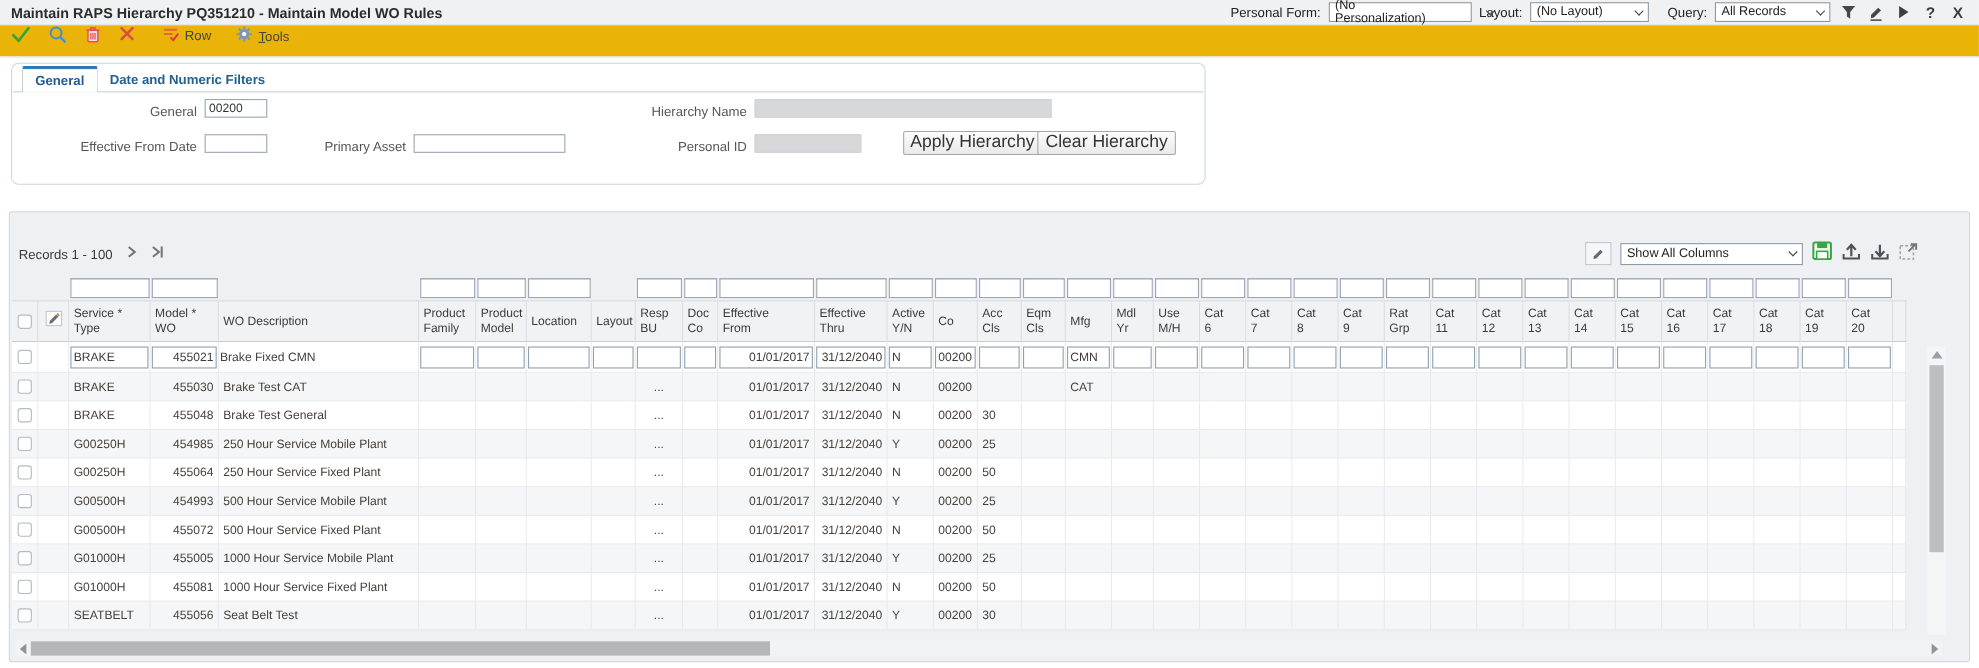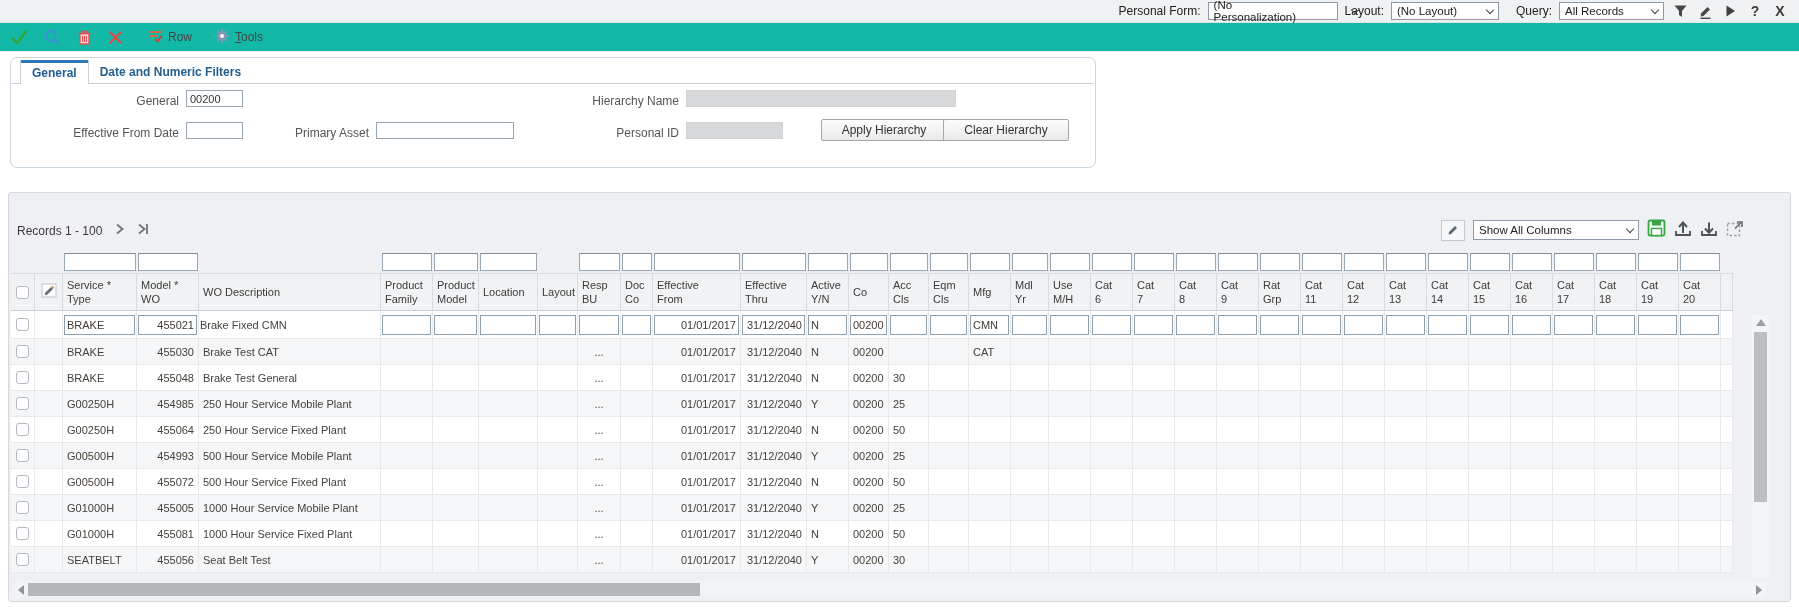--- a/index.html
+++ b/index.html
@@ -12,39 +12,39 @@
   .titlebar .title { font-size:13px; font-weight:bold; color:#2b2b2b; }
   .tb-right { margin-left:auto; display:flex; align-items:center; gap:7px; font-size:12px; color:#222; }
   .fakeselect { display:inline-flex; align-items:center; justify-content:space-between;
     border:1px solid #8d99a4; background:#fff; height:18px; padding:0 5px; font-size:11.5px; color:#222; cursor:default; }
   .chev { width:6px; height:6px; border-right:1.6px solid #444; border-bottom:1.6px solid #444;
     transform:rotate(45deg); margin-left:8px; margin-top:-3px; flex:none; }
   .hdr-ico { width:18px; height:16px; display:inline-flex; align-items:center; justify-content:center; cursor:pointer; }
   .glyph { font-weight:bold; font-size:14px; color:#3c3c3c; }
 
   
-  .toolbar { position:absolute; left:0; top:23px; width:1799px; height:29px; background:#14b8a6;
-    border-bottom:1px solid #e6e8ea; display:flex; align-items:center; padding-left:10px; gap:16px; }
+  .toolbar { position:absolute; left:0; top:23px; width:1799px; height:29px; background:#eab308;
+    border-bottom:1px solid #e6e8ea; display:flex; align-items:flex-start; padding-left:10px; gap:16px; }
   .tbtn { display:inline-flex; align-items:center; gap:5px; font-size:12px; color:#444; cursor:pointer; }
   .ulfirst { display:inline-block; }
   .ulfirst::first-letter { text-decoration:underline; }
 
   
   .form-panel { position:absolute; left:10px; top:57px; width:1086px; height:111px;
     border:1px solid #ccd6e0; border-radius:7px; background:#fff; }
   .tabstrip { position:absolute; left:1px; right:1px; top:3px; height:23px;
     border-bottom:1px solid #c9d1d8; display:flex; align-items:flex-end; padding-left:8px; }
   .tab { font-size:12px; font-weight:bold; color:#25608f; padding:3px 11px 4px; cursor:pointer; }
   .tab.active { background:#fff; border:1px solid #c9d1d8; border-top:3px solid #2f78b7;
     border-bottom:none; margin-bottom:-1px; border-radius:2px 2px 0 0; color:#1f5b94; }
   .flabel { position:absolute; font-size:12px; color:#555; text-align:right; }
   .finput { position:absolute; height:17px; border:1px solid #98a6b3; background:#fff;
     font-size:11px; font-family:inherit; padding:0 3px; color:#333; }
   .fdisabled { position:absolute; height:17px; background:#d6d8da; border:1px solid #d0d2d4; }
-  .fbtn { position:absolute; height:22px; width:126px; font-size:12px; color:#333;
+  .fbtn { position:absolute; height:22px; width:126px; font-size:16px; color:#333;
     background:linear-gradient(#fdfdfd,#e9e9e9); border:1px solid #a7a7a7; border-radius:2px; cursor:pointer;
     font-family:inherit; }
 
   
   .grid-panel { position:absolute; left:8px; top:192px; width:1783px; height:410px;
     background:#eef0f3; border:1px solid #d4d8dc; border-radius:3px; }
   .records { position:absolute; left:8px; top:30px; font-size:12px; color:#3a3a3a;
     display:flex; align-items:center; gap:12px; }
   .grid-tools { position:absolute; right:46px; top:26px; display:flex; align-items:center; gap:8px; }
   .icon-box { width:24px; height:21px; border:1px solid #c3c9cf; background:#f4f6f7;
@@ -79,20 +79,21 @@
   .hscroll .arr-l { width:0; height:0; border-top:5px solid transparent; border-bottom:5px solid transparent;
     border-right:6px solid #8f9499; margin:0 4px; }
   .hscroll .arr-r { width:0; height:0; border-top:5px solid transparent; border-bottom:5px solid transparent;
     border-left:6px solid #8f9499; margin-left:auto; margin-right:4px; }
   .hscroll .thumb { width:672px; height:13px; background:#b4b6b8; }
 </style>
 </head>
 <body>
 
 <div class="titlebar">
+  <span class="title">Maintain RAPS Hierarchy PQ351210 - Maintain Model WO Rules</span>
   <div class="tb-right">
     <span>Personal Form:</span>
     <span class="fakeselect" style="width:130px;gap:48px;">
       <span>(No Personalization)</span>
       <span class="chev"></span>
     </span>
     <span>Layout:</span>
     <span class="fakeselect" style="width:108px;">
       <span>(No Layout)</span>
       <span class="chev"></span>

